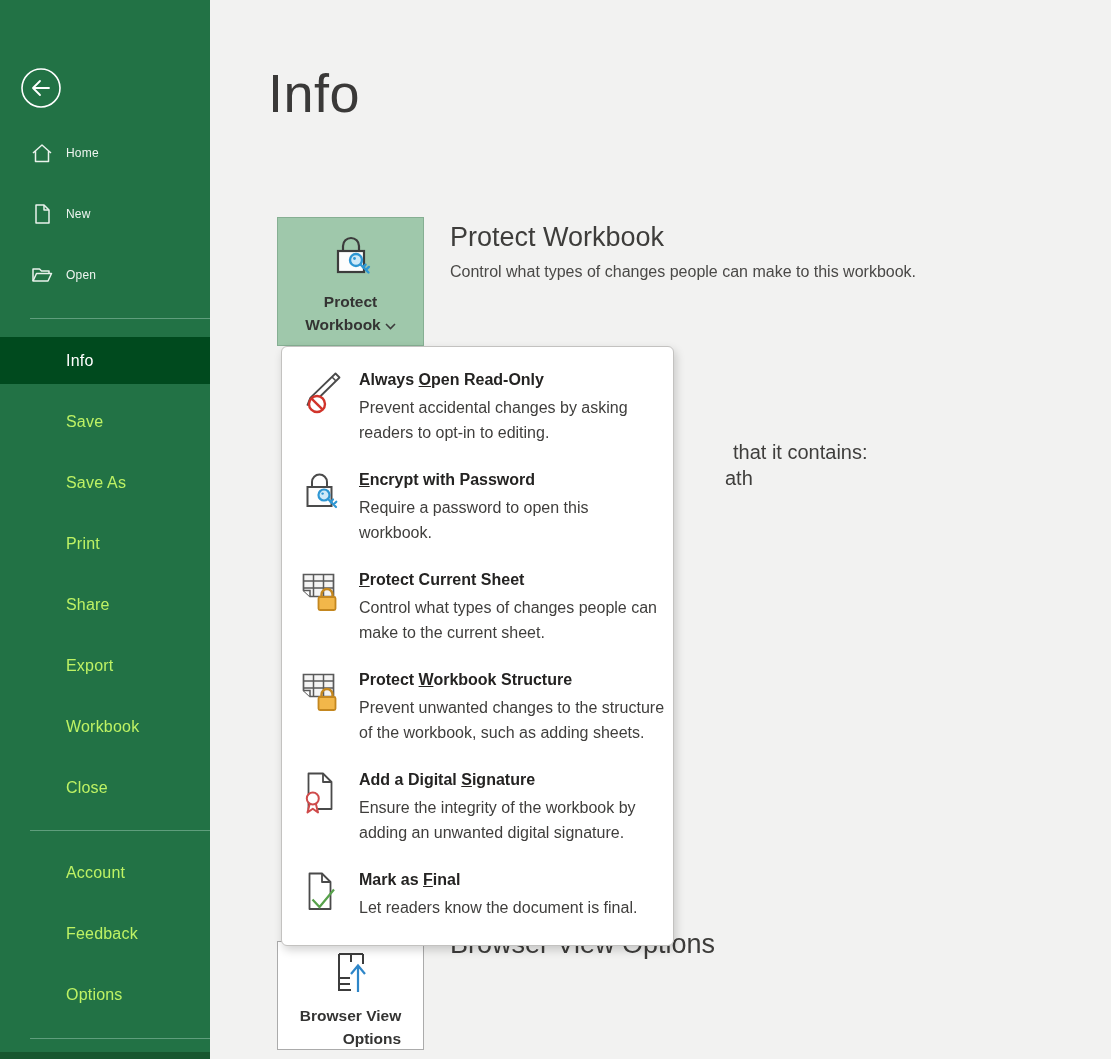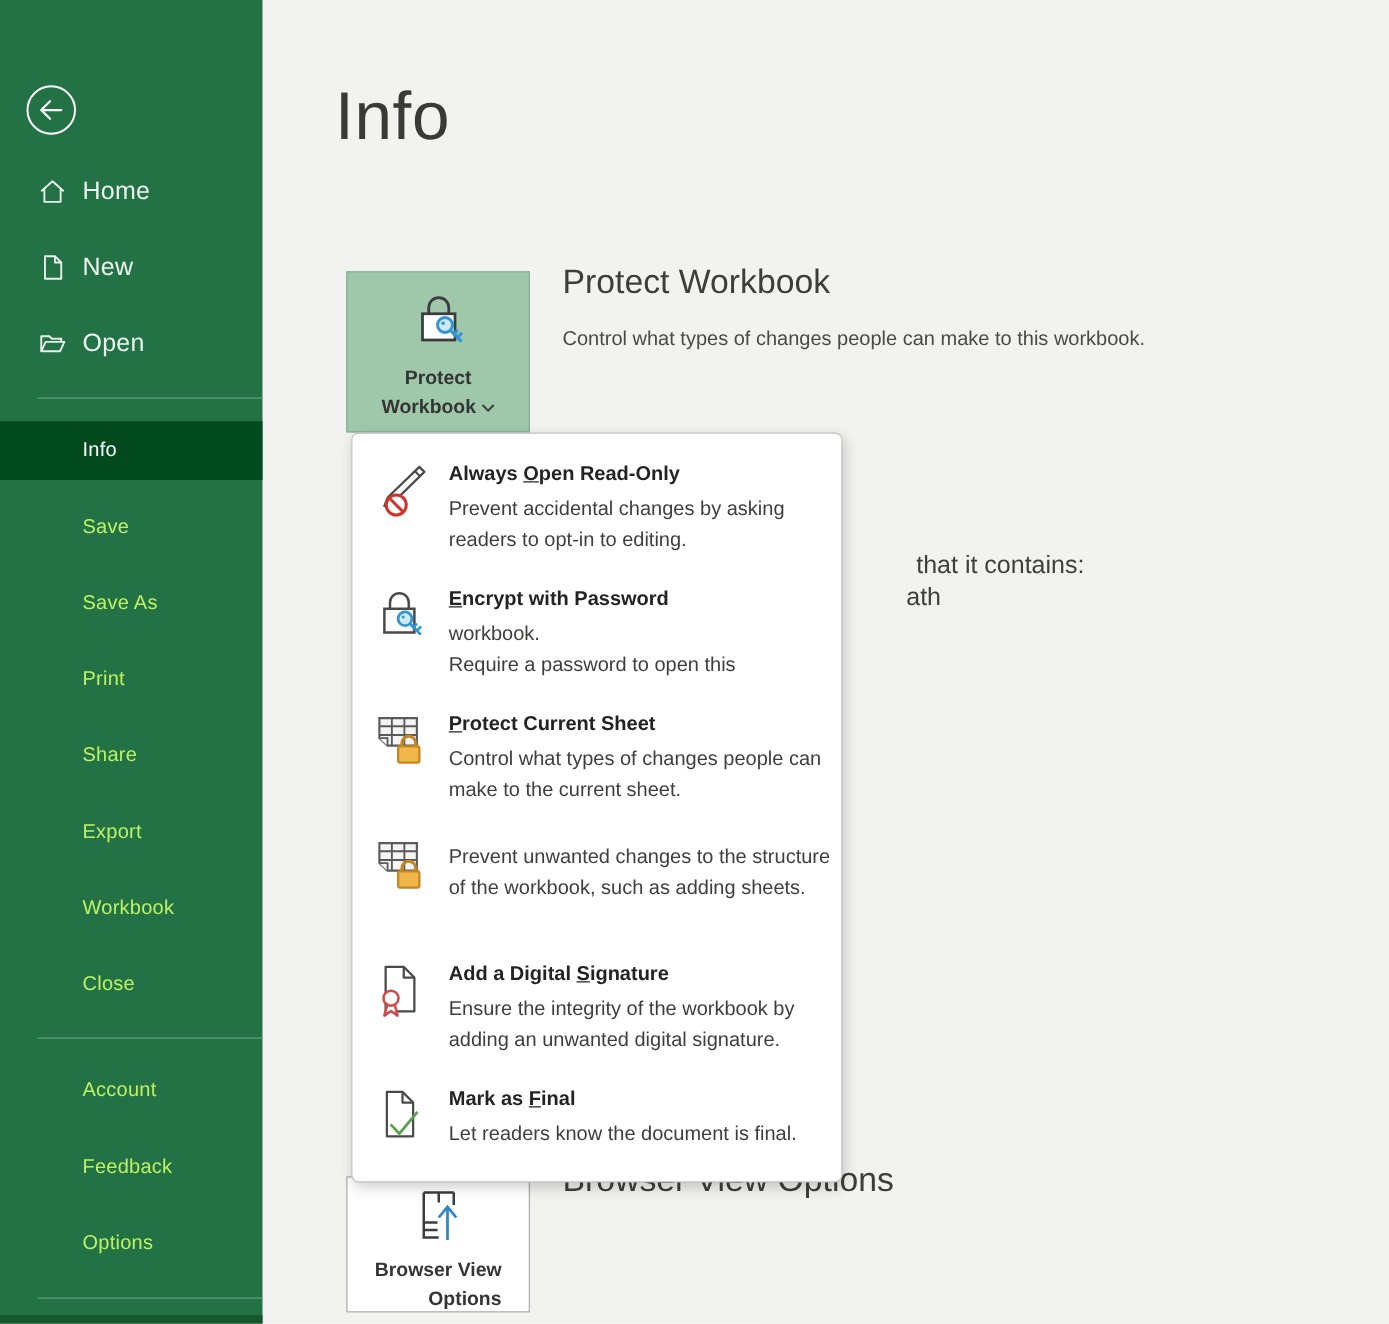--- a/index.html
+++ b/index.html
@@ -4,21 +4,21 @@
 <style>
   * { margin:0; padding:0; box-sizing:border-box; }
   html,body { width:1111px; height:1059px; font-family:"Liberation Sans","DejaVu Sans",sans-serif; }
   .screen { position:relative; width:1111px; height:1059px; background:#f2f2f1; overflow:hidden; }
 
   
   .sidebar { position:absolute; left:0; top:0; width:210px; height:1059px; background:#227245; }
   .back-btn { position:absolute; left:20px; top:67px; width:42px; height:42px; background:transparent; border:none; cursor:pointer; }
   .nav-row { position:absolute; left:0; width:210px; height:44px; display:flex; align-items:center; cursor:pointer; }
   .nav-row .nav-icon { position:absolute; left:30px; width:24px; height:24px; display:flex; }
-  .nav-row .nav-label { position:absolute; left:66px; font-size:20px; color:#eef5f0; letter-spacing:0.2px; }
+  .nav-row .nav-label { position:absolute; left:66px; font-size:12px; color:#eef5f0; letter-spacing:0.2px; }
   .menu-row { position:absolute; left:0; width:210px; height:47px; display:flex; align-items:center; cursor:pointer; }
   .menu-row .nav-label { position:absolute; left:66px; font-size:16px; color:#bef264; letter-spacing:0.2px; }
   .menu-row.selected { background:#004a1e; }
   .menu-row.selected .nav-label { color:#ffffff; }
   .side-divider { position:absolute; left:30px; right:0; height:1px; background:#5f9e7c; }
   .bottom-strip { position:absolute; left:0; bottom:0; width:210px; height:7px; background:#17572f; }
 
   
   .page-title { position:absolute; left:268px; top:62px; font-size:54px; font-weight:300; color:#3a3938; letter-spacing:0.5px; }
 
@@ -26,21 +26,21 @@
   .tile-protect { left:277px; top:217px; width:147px; height:129px; background:#9fc8ab; border:1px solid #86af93; }
   .tile-browser { left:277px; top:941px; width:147px; height:109px; background:#ffffff; border:1px solid #ababab; }
   .tile-icon { margin-top:14px; }
   .tile-browser .tile-icon { margin-top:8px; }
   .tile-label { font-size:15.5px; font-weight:700; color:#343433; line-height:23px; text-align:center; margin-top:6px; }
   .tile-browser .tile-label { margin-top:4px;text-align:right; }
   .chev { display:inline-block; margin-left:4px; }
 
   .section-heading { position:absolute; font-size:27px; font-weight:400; color:#3e3d3b; white-space:nowrap; }
   .section-desc { position:absolute; font-size:16px; color:#4a4947; white-space:nowrap; }
-  .heading-protect { left:450px; top:210px; }
+  .heading-protect { left:450px; top:222px; }
   .desc-protect { left:450px; top:263px; }
   .heading-browser { left:450px; top:929px; z-index:1; }
   .desc-browser { left:450px; top:971px; z-index:1; }
   .fragment { position:absolute; font-size:20px; color:#3f3e3c; white-space:nowrap; z-index:1; }
   .frag-1 { left:733px; top:441px; }
   .frag-2 { left:725px; top:467px; }
 
   
   .dropdown { position:absolute; left:281px; top:346px; width:393px; height:600px; background:#ffffff;
               border:1px solid #c3c2c0; border-radius:6px; box-shadow:2px 4px 10px rgba(0,0,0,0.18); z-index:10; }
@@ -203,22 +203,22 @@
         <svg width="46" height="46" viewBox="0 0 46 46" aria-hidden="true">
           <path d="M14 18 v-5 a7.5 7.5 0 0 1 15 0 v5" fill="none" stroke="#4a4a4a" stroke-width="2"></path>
           <rect x="9.5" y="18" width="24" height="19" fill="#fdfdfd" stroke="#4a4a4a" stroke-width="2"></rect>
           <path d="M30 30 l8 8 m-2.5 -2.5 l2.8 -2.8 m-5.8 0.3 l2.5 -2.5" fill="none" stroke="#2e96d3" stroke-width="2.2" stroke-linecap="round"></path>
           <circle cx="26" cy="26" r="5.5" fill="#cfe9f8" stroke="#2e96d3" stroke-width="2.2"></circle>
           <circle cx="24.6" cy="24.6" r="1.2" fill="#2e96d3"></circle>
         </svg>
       </span>
       <div class="dd-title"><span></span><span class="key">E</span><span>ncrypt with Password</span></div>
       <div class="dd-desc">
+        <div>Require a password to open this</div>
         <div>workbook.</div>
-        <div>Require a password to open this</div>
       </div>
     </div>
 
     <div class="dd-item" style="top:210px">
       <span class="dd-icon">
         <svg width="46" height="46" viewBox="0 0 46 46" aria-hidden="true">
           <path d="M5.5 5.5 H35.5 V27.5 H12 L5.5 21.5 Z" fill="#f4f4f4" stroke="#5a5a5a" stroke-width="1.7"></path>
           <path d="M5.5 12 H35.5 M5.5 19 H35.5 M15.5 5.5 V27.5 M25.5 5.5 V27.5" fill="none" stroke="#5a5a5a" stroke-width="1.5"></path>
           <path d="M5.5 21.5 L12 21.5 L12 27.5" fill="#ffffff" stroke="#5a5a5a" stroke-width="1.5"></path>
           <path d="M23.5 28 v-2.5 a5.5 5.5 0 0 1 11 0 V28" fill="none" stroke="#c4871f" stroke-width="2.4"></path>
@@ -235,20 +235,21 @@
     <div class="dd-item" style="top:310px">
       <span class="dd-icon">
         <svg width="46" height="46" viewBox="0 0 46 46" aria-hidden="true">
           <path d="M5.5 5.5 H35.5 V27.5 H12 L5.5 21.5 Z" fill="#f4f4f4" stroke="#5a5a5a" stroke-width="1.7"></path>
           <path d="M5.5 12 H35.5 M5.5 19 H35.5 M15.5 5.5 V27.5 M25.5 5.5 V27.5" fill="none" stroke="#5a5a5a" stroke-width="1.5"></path>
           <path d="M5.5 21.5 L12 21.5 L12 27.5" fill="#ffffff" stroke="#5a5a5a" stroke-width="1.5"></path>
           <path d="M23.5 28 v-2.5 a5.5 5.5 0 0 1 11 0 V28" fill="none" stroke="#c4871f" stroke-width="2.4"></path>
           <rect x="20.5" y="28" width="17" height="13" rx="1.5" fill="#f2b74a" stroke="#c4871f" stroke-width="1.8"></rect>
         </svg>
       </span>
+      <div class="dd-title"><span>Protect </span><span class="key">W</span><span>orkbook Structure</span></div>
       <div class="dd-desc">
         <div>Prevent unwanted changes to the structure</div>
         <div>of the workbook, such as adding sheets.</div>
       </div>
     </div>
 
     <div class="dd-item" style="top:410px">
       <span class="dd-icon">
         <svg width="46" height="46" viewBox="0 0 46 46" aria-hidden="true">
           <path d="M10.5 4.5 H25 L33.5 13 V40 H10.5 Z" fill="#ffffff" stroke="#4a4a4a" stroke-width="1.8" stroke-linejoin="round"></path>

